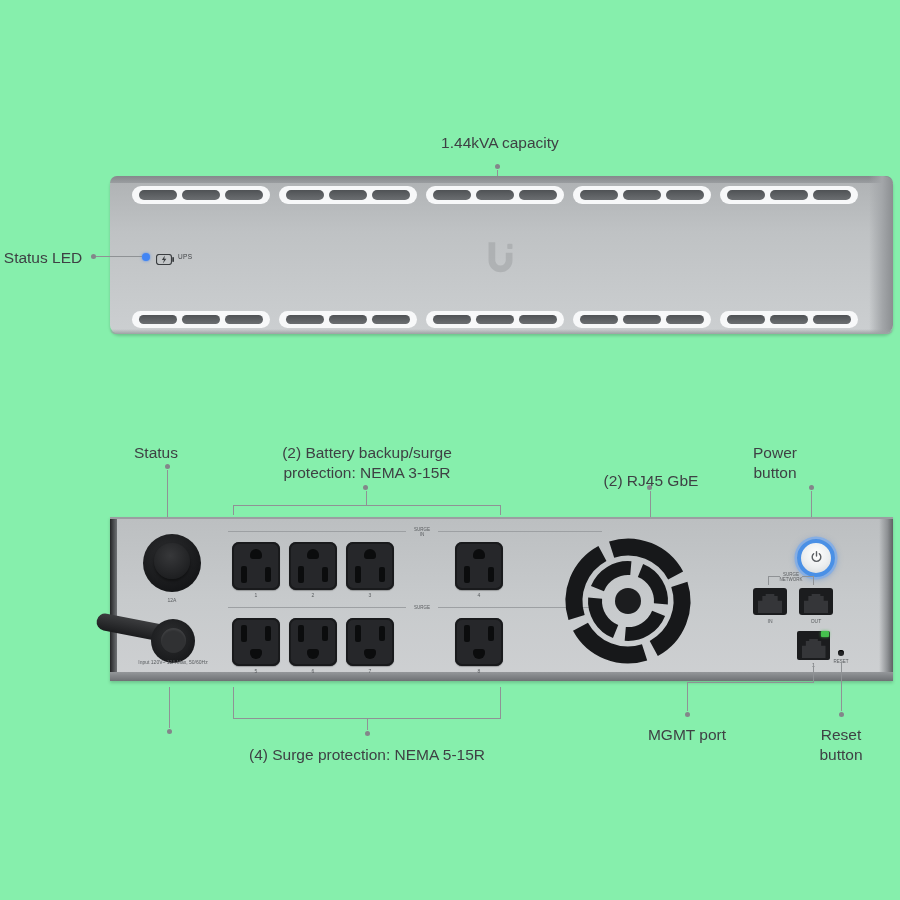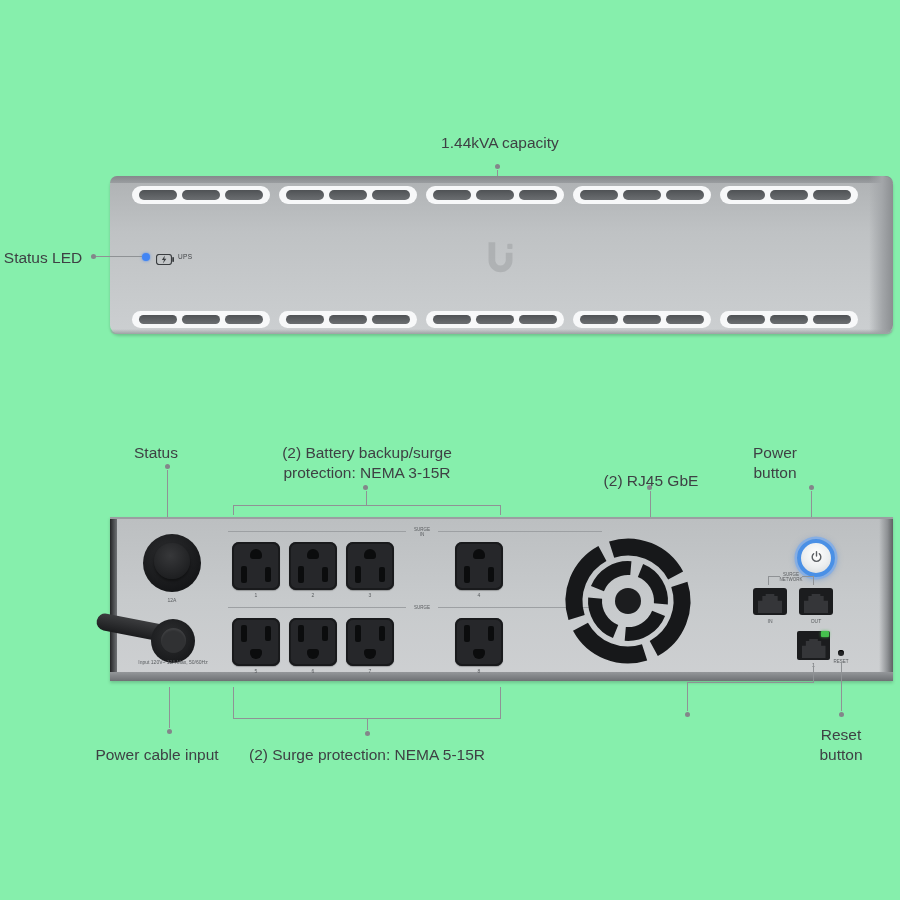--- a/index.html
+++ b/index.html
@@ -350,34 +350,34 @@
   <div class="mgmt">
     <div class="rj-in"></div>
   </div>
   <div class="mgmt-led"></div>
   <div class="tt" style="left:797px;top:662px;width:33px;">1</div>
   <div class="reset-hole"></div>
   <div class="tt tt4" style="left:829px;top:659px;width:24px;">RESET</div>
 
   <div class="ln" style="left:169px;top:687px;width:1px;height:41px;"></div>
   <div class="dt" style="left:167px;top:729px;"></div>
-  <div class="cl" style="left:57px;top:745px;width:200px;">Power cable input</div>
 
   <div class="ln" style="left:233px;top:687px;width:1px;height:31px;"></div>
   <div class="ln" style="left:500px;top:687px;width:1px;height:31px;"></div>
   <div class="ln" style="left:233px;top:718px;width:268px;height:1px;"></div>
   <div class="ln" style="left:367px;top:718px;width:1px;height:12px;"></div>
   <div class="dt" style="left:365px;top:731px;"></div>
-  <div class="cl" style="left:217px;top:745px;width:300px;">(2) Surge protection: NEMA 5-15R</div>
+  <div class="cl" style="left:217px;top:745px;width:300px;">(4) Surge protection: NEMA 5-15R</div>
 
   <div class="ln" style="left:813px;top:666px;width:1px;height:16px;"></div>
   <div class="ln" style="left:687px;top:682px;width:127px;height:1px;"></div>
   <div class="ln" style="left:687px;top:682px;width:1px;height:29px;"></div>
   <div class="dt" style="left:685px;top:712px;"></div>
   <div class="cl" style="left:602px;top:725px;width:170px;">
+    <div>MGMT port</div>
   </div>
 
   <div class="ln" style="left:841px;top:662px;width:1px;height:49px;"></div>
   <div class="dt" style="left:839px;top:712px;"></div>
   <div class="cl" style="left:786px;top:725px;width:110px;">
     <div>Reset</div>
     <div>button</div>
   </div>
 
 </div>

